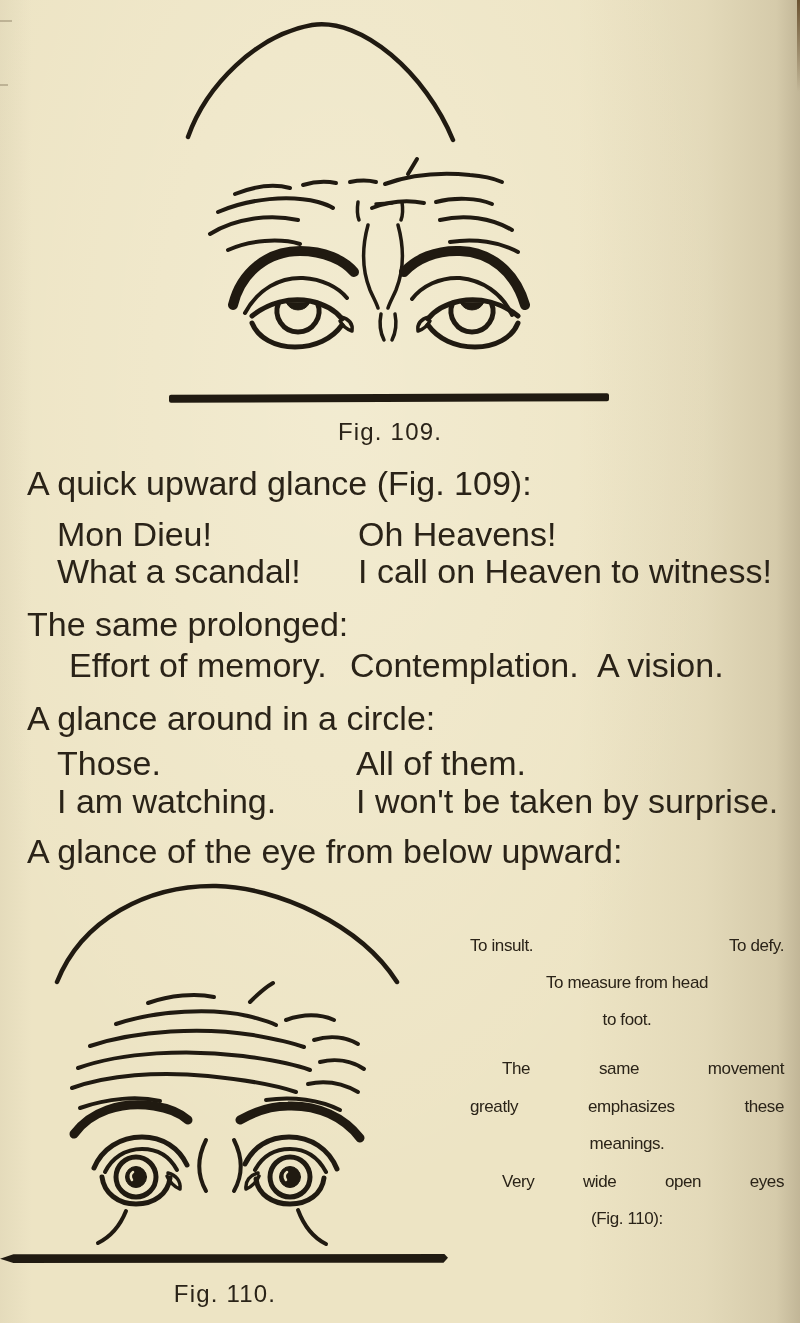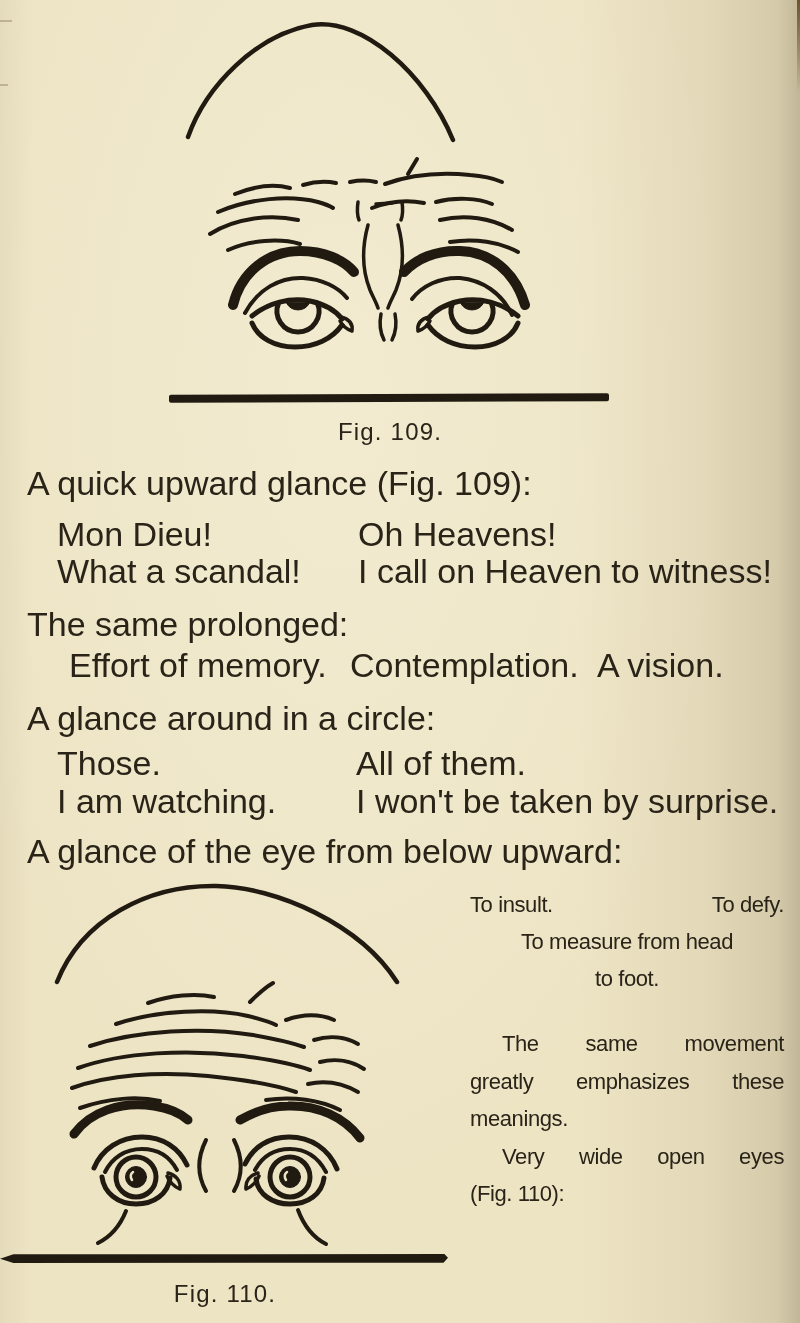--- a/index.html
+++ b/index.html
@@ -15,26 +15,26 @@
     color:#2a2318;
   }
   .t{position:absolute;font-size:34px;line-height:31px;white-space:nowrap;}
   .cap{position:absolute;font-size:24px;letter-spacing:1.2px;text-align:center;width:170px;}
   .rule1{position:absolute;left:169px;top:394px;width:440px;height:8px;background:#201a11;
          border-radius:2px;transform:rotate(-0.2deg);}
   .rule2{position:absolute;left:0px;top:1254px;width:448px;height:9px;background:#201a11;
          clip-path:polygon(0 52%, 3% 4%, 99.2% 0%, 100% 42%, 99% 96%, 3% 100%);}
   .fig{position:absolute;}
   .fig path, .fig circle{vector-effect:none;}
-  .rc{position:absolute;left:470px;top:886px;width:314px;font-size:22px;letter-spacing:-0.4px;}
+  .rc{position:absolute;left:470px;top:927px;width:314px;font-size:17px;letter-spacing:-0.4px;}
   .rc-line{height:37px;line-height:37px;}
   .rc-split{display:flex;justify-content:space-between;}
   .rc-center{text-align:center;}
-  .rc-para{margin-top:28px;}
-  .rc-para .rc-line{height:37.5px;line-height:37.5px;}
+  .rc-para{margin-top:12px;}
+  .rc-para .rc-line{height:37.5px;line-height:37.5px;text-align:center;}
   .jl{text-align:justify;text-align-last:justify;}
   .indent{padding-left:32px;}
   .edge-line{position:absolute;right:0;top:0;width:3px;height:92px;
              background:linear-gradient(180deg,#6b5332 0%,rgba(107,83,50,0) 100%);}
   .smudge{position:absolute;background:rgba(115,100,75,0.35);height:2px;}
 </style>
 </head>
 <body>
 
 <div class="page">

